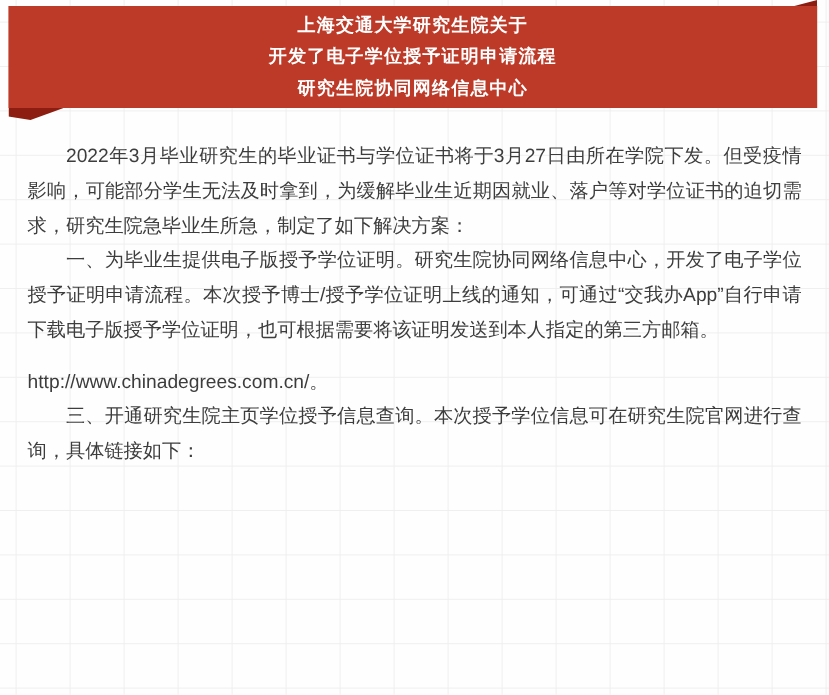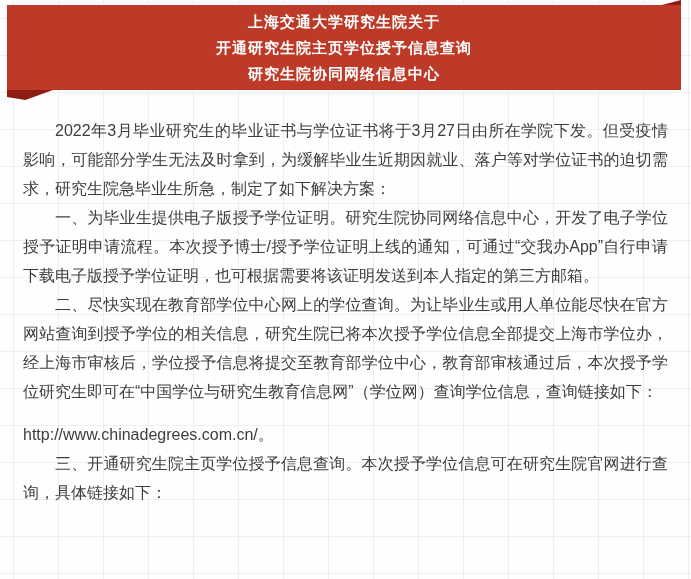--- a/index.html
+++ b/index.html
@@ -93,26 +93,25 @@
 </head>
 <body>
 
 <div class="page">
 
   <div class="fold-tr"></div>
   <div class="fold-bl"></div>
 
   <div class="banner">
     <div class="title-line">上海交通大学研究生院关于</div>
-    <div class="title-line">开通研究生院主页学位授予信息查询</div>
+    <div class="title-line">开发了电子学位授予证明申请流程</div>
     <div class="title-line">研究生院协同网络信息中心</div>
   </div>
 
   <div class="content">
     <p class="first indent">2022年3月毕业研究生的毕业证书与学位证书将于3月27日由所在学院下发。但受疫情影响，可能部分学生无法及时拿到，为缓解毕业生近期因就业、落户等对学位证书的迫切需求，研究生院急毕业生所急，制定了如下解决方案：</p>
     <p class="indent">一、为毕业生提供电子版授予学位证明。研究生院协同网络信息中心，开发了电子学位授予证明申请流程。本次授予博士/授予学位证明上线的通知，可通过“交我办App”自行申请下载电子版授予学位证明，也可根据需要将该证明发送到本人指定的第三方邮箱。</p>
-    <p class="indent">二、尽快实现在教育部学位中心网上的学位查询。为让毕业生或用人单位能尽快在官方网站查询到授予学位的相关信息，研究生院已将本次授予学位信息全部提交上海市学位办，经上海市审核后，学位授予信息将提交至教育部学位中心，教育部审核通过后，本次授予学位研究生即可在“中国学位与研究生教育信息网”（学位网）查询学位信息，查询链接如下：</p>
     <p class="url-line">http://www.chinadegrees.com.cn/。</p>
     <p class="indent">三、开通研究生院主页学位授予信息查询。本次授予学位信息可在研究生院官网进行查询，具体链接如下：</p>
 
   </div>
 
 </div>
 
 </body></html>

